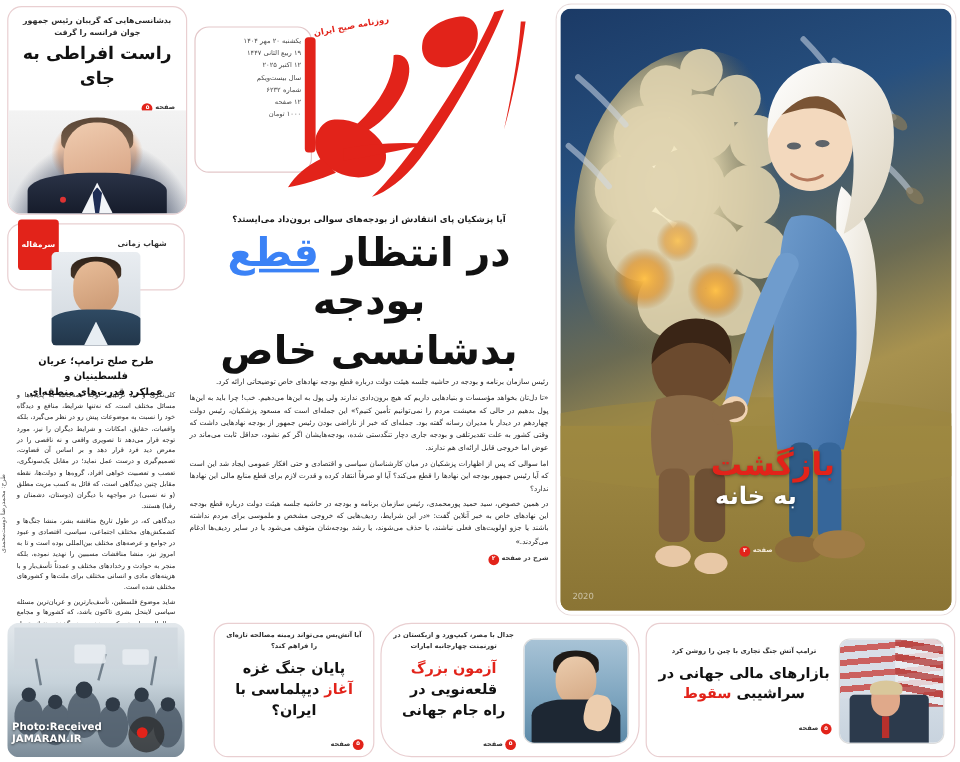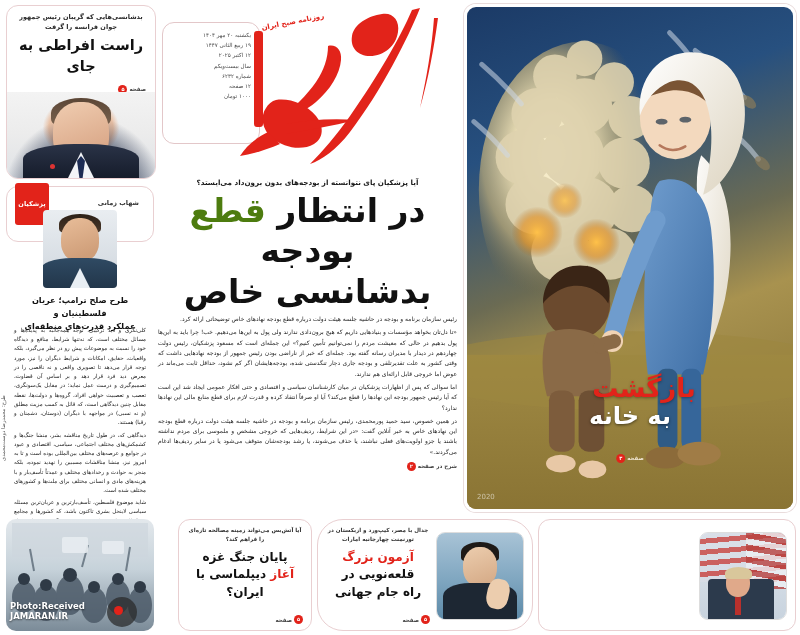--- a/index.html
+++ b/index.html
@@ -179,21 +179,21 @@
   }
   .lead-h1 {
     font-size: 33px;
     font-weight: bold;
     color: #111;
     text-align: center;
     line-height: 1.22;
     letter-spacing: -0.5px;
     margin: 0;
   }
-  .lead-h1 .red { color: #4d7c0f; }
+  .lead-h1 .red { color: #3b82f6; text-decoration: underline; }
 
   
   .lead-body {
     position: absolute;
     left: 158px; top: 314px;
     width: 299px;
     font-size: 6px;
     line-height: 1.72;
     color: #1e1e1e;
     text-align: justify;
@@ -353,21 +353,21 @@
   .hero-l1 {
     font-size: 26px;
     font-weight: bold;
     color: #e2231a;
     line-height: 1;
     text-shadow: 0 1px 3px rgba(0,0,0,.35);
     letter-spacing: 2px;
     margin-left: 28px;
   }
   .hero-l2 {
-    font-size: 24px;
+    font-size: 20px;
     font-weight: bold;
     color: #ffffff;
     line-height: 1.25;
     text-shadow: 0 1px 3px rgba(0,0,0,.55);
     letter-spacing: 2px;
   }
   .hero-badge {
     position: absolute;
     left: 50%;
     top: 438px;
@@ -520,42 +520,42 @@
 
           <path d="M54 120 C76 116 100 114 124 116 C100 122 76 126 54 130 Z"></path>
         </g>
       </svg>
     </div>
 
     <div class="tagline rtl">روزنامه صبح ایران</div>
   </div>
 
   <div class="lead">
-    <div class="lead-kicker rtl">آیا پزشکیان پای نتوانسته از بودجه‌های بدون برون‌داد می‌ایستد؟</div>
+    <div class="lead-kicker rtl">آیا پزشکیان پای انتقادش از بودجه‌های سوالی برون‌داد می‌ایستد؟</div>
     <div class="lead-h1 rtl"><span>در انتظار </span><span class="red">قطع</span><span> بودجه</span></div>
     <div class="lead-h1 rtl">بدشانسی خاص</div>
   </div>
 
   <div class="lead-body">
     <p>رئیس سازمان برنامه و بودجه در حاشیه جلسه هیئت دولت درباره قطع بودجه نهادهای خاص توضیحاتی ارائه کرد.</p>
     <p>«تا دل‌تان بخواهد مؤسسات و بنیادهایی داریم که هیچ برون‌دادی ندارند ولی پول به این‌ها می‌دهیم. خب! چرا باید به این‌ها پول بدهیم در حالی که معیشت مردم را نمی‌توانیم تأمین کنیم؟» این جمله‌ای است که مسعود پزشکیان، رئیس دولت چهاردهم در دیدار با مدیران رسانه گفته بود. جمله‌ای که خبر از ناراضی بودن رئیس جمهور از بودجه نهادهایی داشت که وقتی کشور به علت تقدیرتلقی و بودجه جاری دچار تنگدستی شده، بودجه‌هایشان اگر کم نشود، حداقل ثابت می‌ماند در عوض اما خروجی قابل ارائه‌ای هم ندارند.</p>
     <p>اما سوالی که پس از اظهارات پزشکیان در میان کارشناسان سیاسی و اقتصادی و حتی افکار عمومی ایجاد شد این است که آیا رئیس جمهور بودجه این نهادها را قطع می‌کند؟ آیا او صرفاً انتقاد کرده و قدرت لازم برای قطع منابع مالی این نهادها ندارد؟</p>
     <p>در همین خصوص، سید حمید پورمحمدی، رئیس سازمان برنامه و بودجه در حاشیه جلسه هیئت دولت درباره قطع بودجه این نهادهای خاص به خبر آنلاین گفت: «در این شرایط، ردیف‌هایی که خروجی مشخص و ملموسی برای مردم نداشته باشند یا جزو اولویت‌های فعلی نباشند، یا حذف می‌شوند، یا رشد بودجه‌شان متوقف می‌شود یا در سایر ردیف‌ها ادغام می‌گردند.»</p>
     <div class="lead-more">
       <span class="page-badge rtl">
         <span>شرح در صفحه</span>
         <span class="badge-dot">۲</span>
       </span>
     </div>
   </div>
 
   <div class="edit-col">
     <div class="edit-head">
       <div class="edit-tab rtl">
-          <span>پزشکیان</span>
+          <span>سرمقاله</span>
         </div>
       <div class="edit-author rtl">شهاب زمانی</div>
     </div>
     <div class="edit-avatar">
       <div class="av-hair"></div>
       <div class="av-head"></div>
       <div class="av-body"></div>
       <div class="av-shirt"></div>
     </div>
     <div class="edit-title rtl">
@@ -752,20 +752,31 @@
       <div class="story-photo">
         <div class="ph-flag">
           <div class="stripes"></div>
           <div class="stripes2"></div>
           <div class="pod"></div>
           <div class="fhead"></div>
           <div class="fhair"></div>
           <div class="ftie"></div>
         </div>
       </div>
+      <div class="story-text">
+        <div class="story-kicker rtl">ترامپ آتش جنگ تجاری با چین را روشن کرد</div>
+        <div class="story-head rtl">بازارهای مالی جهانی در</div>
+        <div class="story-head rtl"><span>سراشیبی </span><span class="red">سقوط</span></div>
+        <div class="story-badge">
+          <span class="page-badge rtl">
+            <span class="badge-dot">۵</span>
+            <span>صفحه</span>
+          </span>
+        </div>
+      </div>
     </div>
 
     <div class="story w2">
       <div class="story-photo">
         <div class="ph-man">
           <div class="mhair"></div>
           <div class="mh"></div>
           <div class="mbody"></div>
           <div class="marm"></div>
         </div>

